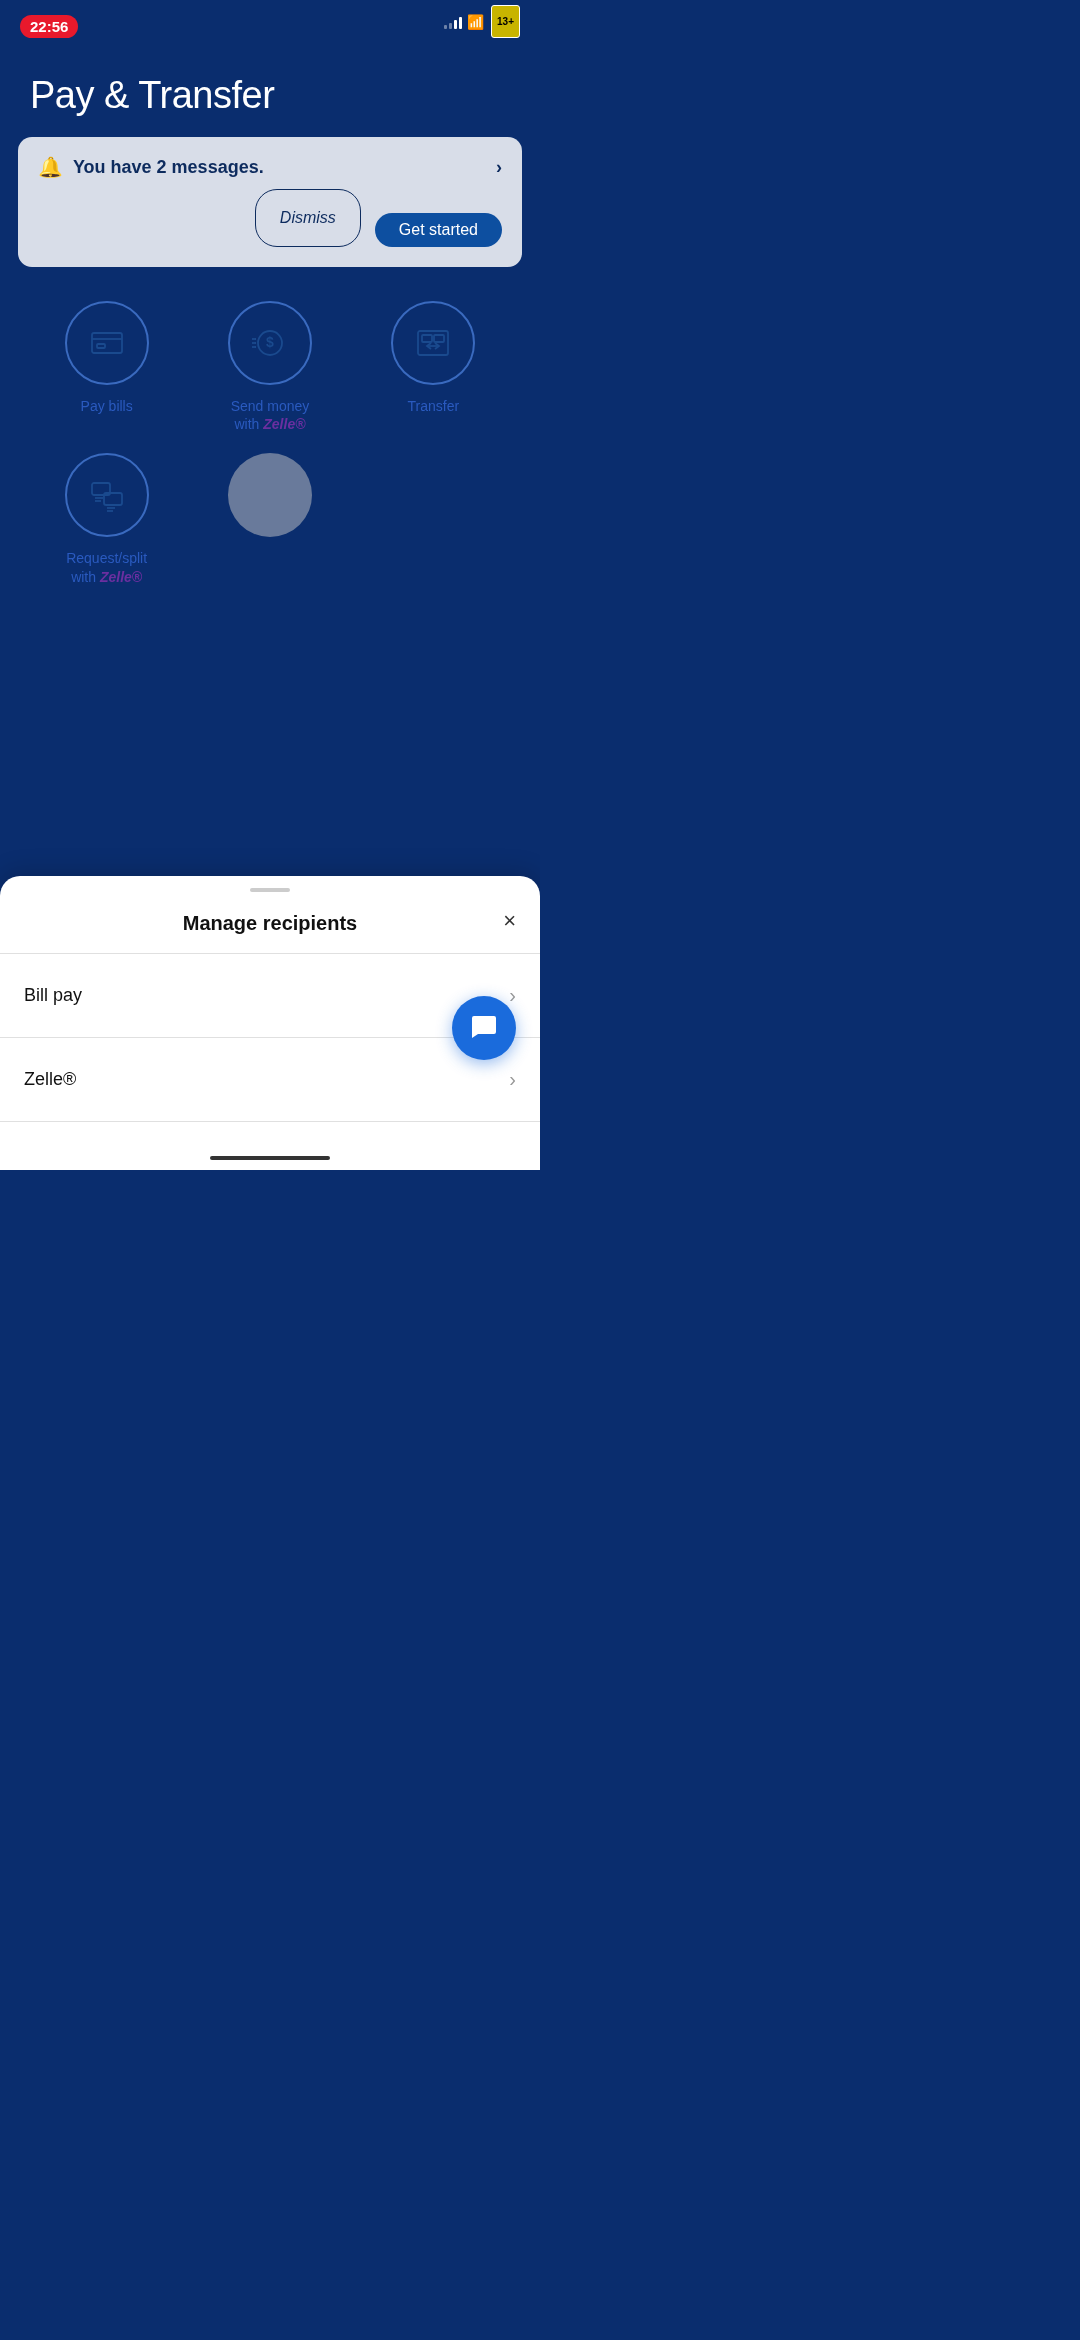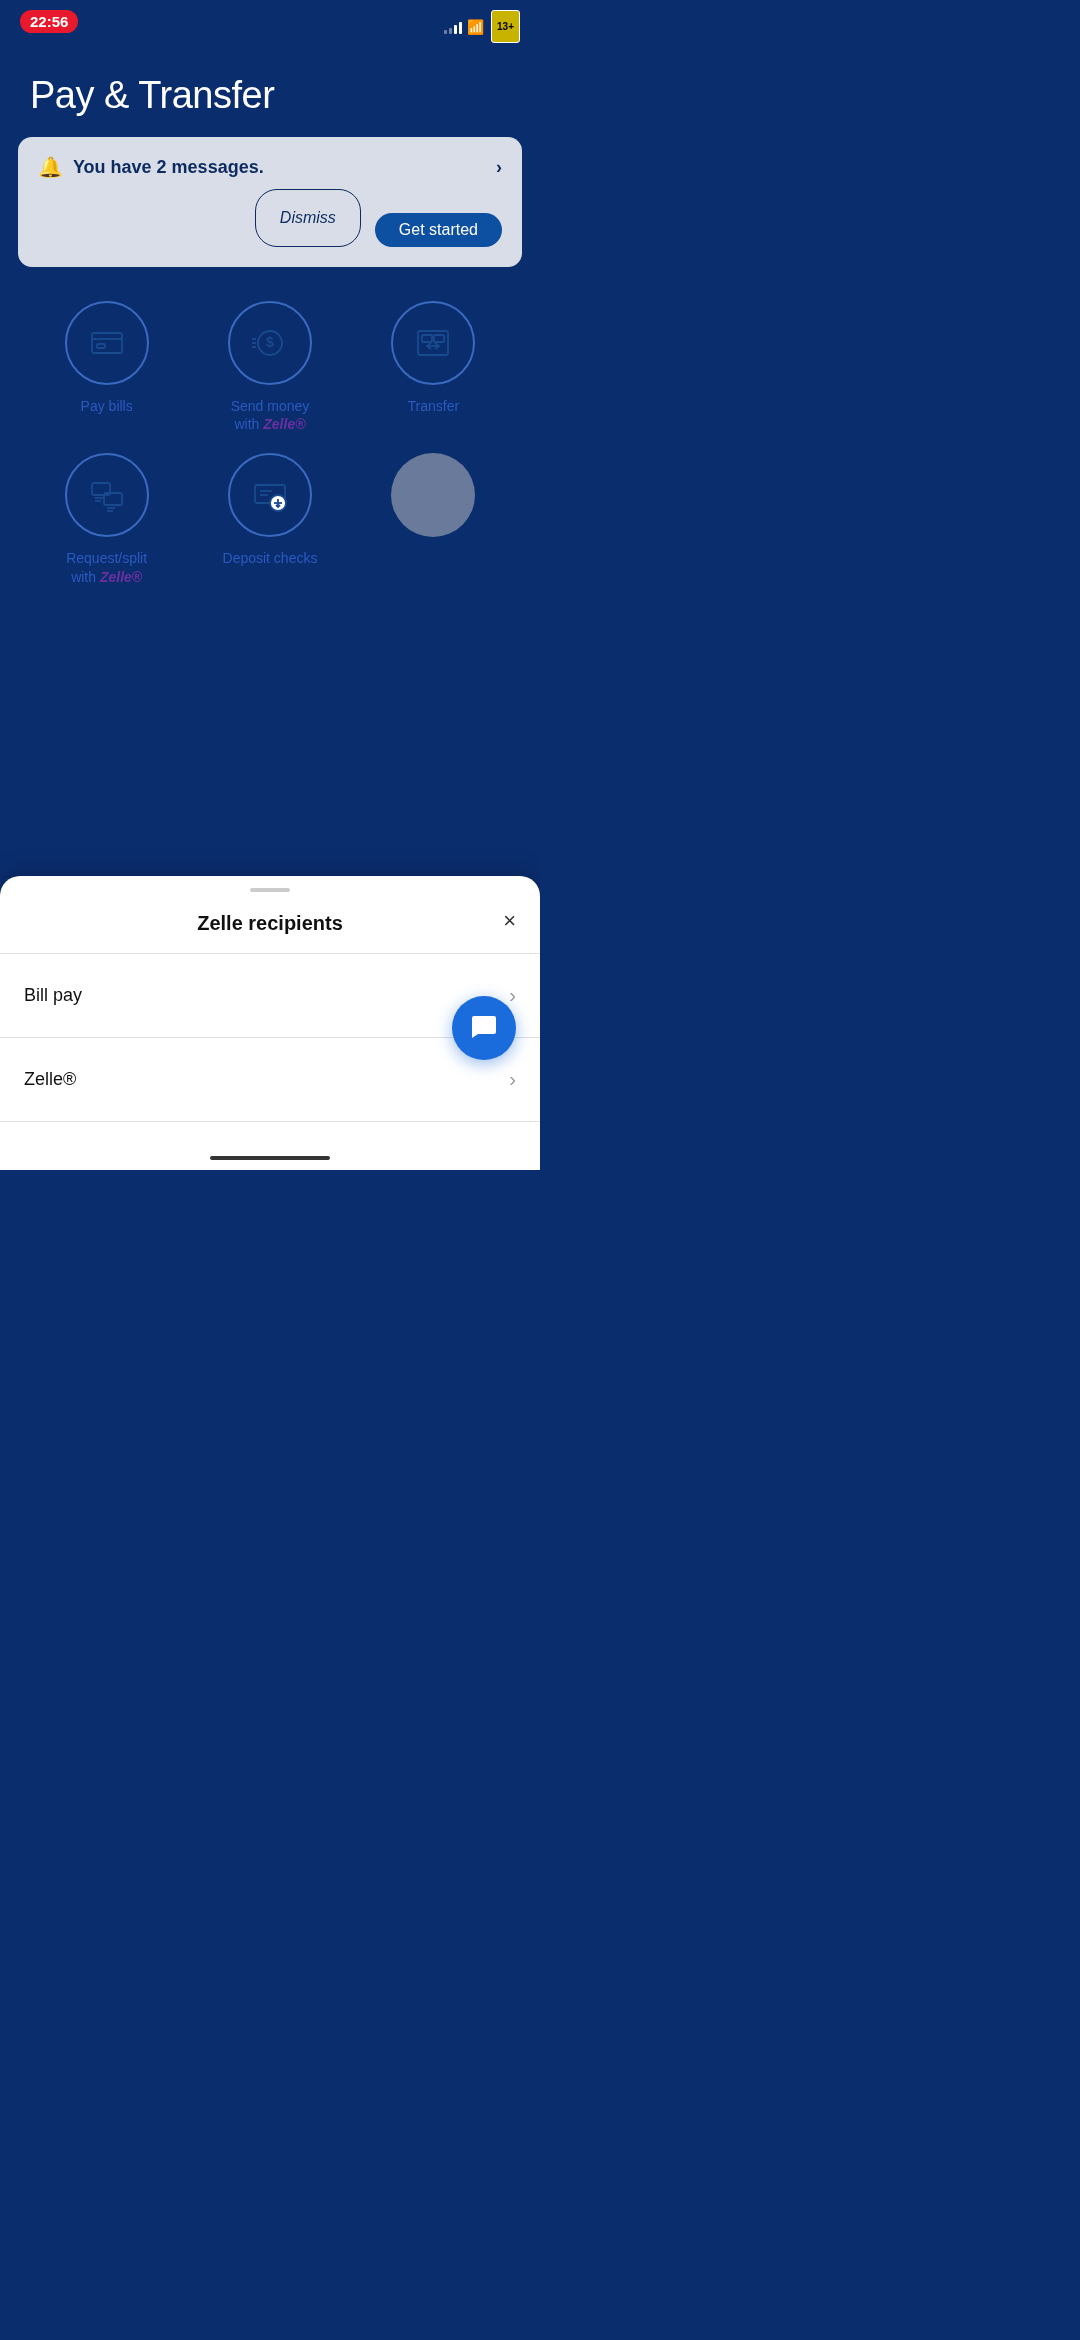--- a/index.html
+++ b/index.html
@@ -10,21 +10,21 @@
       font-family: -apple-system, BlinkMacSystemFont, 'Segoe UI', Arial, sans-serif;
       background: #0a2d6e;
       position: relative;
       overflow-x: hidden;
     }
 
     
     .status-bar {
       display: flex;
       justify-content: space-between;
-      align-items: flex-start;
+      align-items: flex-end;
       padding: 10px 20px 6px;
       height: 44px;
     }
     .time-badge {
       background: #e8192c;
       color: white;
       font-size: 15px;
       font-weight: bold;
       border-radius: 12px;
       padding: 3px 10px;
@@ -377,44 +377,30 @@
         <line x1="8" y1="23" x2="16" y2="23"></line>
         <line x1="8" y1="26" x2="14" y2="26"></line>
         <rect x="17" y="18" width="18" height="12" rx="2"></rect>
         <line x1="20" y1="33" x2="28" y2="33"></line>
         <line x1="20" y1="36" x2="26" y2="36"></line>
       </svg>
     </div>
     <span class="action-label">Request/split<br>with <span class="zelle-text">Zelle®</span></span>
   </div>
 
-  <div class="action-item">
-    <div class="action-icon-circle">
-      <svg viewBox="0 0 40 40">
-        <rect x="5" y="10" width="30" height="18" rx="2"></rect>
-        <line x1="10" y1="16" x2="22" y2="16"></line>
-        <line x1="10" y1="20" x2="18" y2="20"></line>
-        <circle cx="28" cy="28" r="8" fill="white" stroke="#1a4a8e" stroke-width="1.8"></circle>
-        <line x1="28" y1="24" x2="28" y2="32"></line>
-        <line x1="24" y1="28" x2="32" y2="28"></line>
-        <polyline points="26,30 28,32 30,30"></polyline>
-      </svg>
-    </div>
-    <span class="action-label">Deposit checks</span>
-  </div>
 
   <div class="action-item">
     <div class="ghost-circle"></div>
   </div>
 </div>
 
 <div class="bottom-sheet">
   <div class="sheet-handle"></div>
   <div class="sheet-header">
-    <span class="sheet-title">Zelle recipients</span>
+    <span class="sheet-title">Manage recipients</span>
     <button class="close-btn">×</button>
   </div>
   <div class="sheet-divider"></div>
   <div class="sheet-item">
     <span class="sheet-item-label">Bill pay</span>
     <span class="chevron-right">›</span>
   </div>
   <div class="sheet-divider"></div>
   <div class="sheet-item">
     <span class="sheet-item-label">Zelle®</span>

